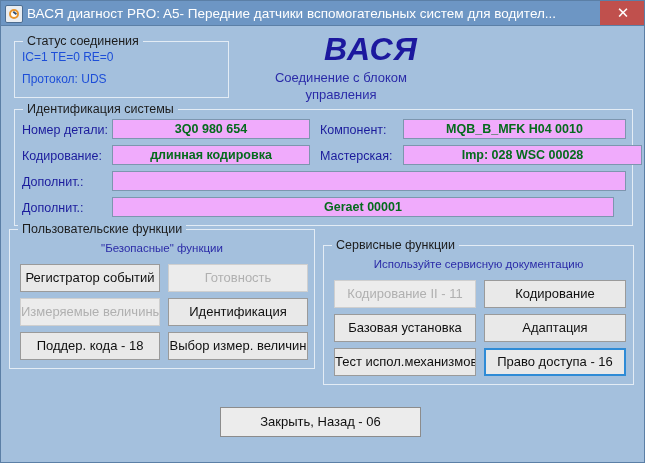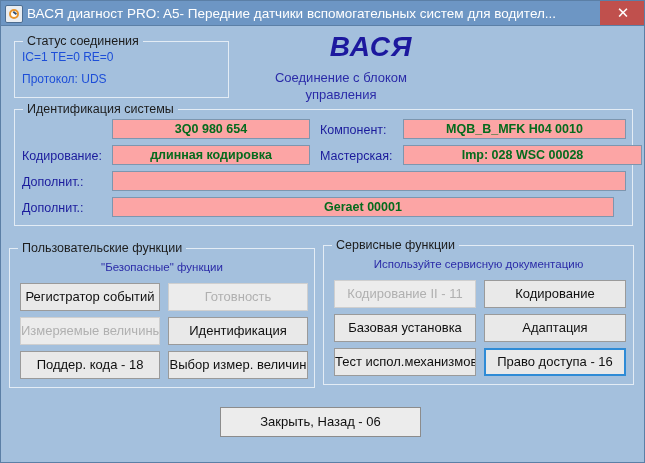--- a/index.html
+++ b/index.html
@@ -113,21 +113,21 @@
   }
   #status-line-1 { top: 8px; }
   #status-line-2 { top: 30px; }
 
   
   .brand {
     position: absolute;
     left: 260px; top: 30px;
     width: 220px;
     text-align: center;
-    font-size: 28px;
+    font-size: 32px;
     font-weight: bold;
     font-style: italic;
     color: #1c189e;
     letter-spacing: 1px;
     font-family: "Liberation Sans", sans-serif;
   }
   .brand-sub {
     position: absolute;
     left: 240px; top: 68px;
     width: 200px;
@@ -143,21 +143,21 @@
     width: 619px; height: 117px;
   }
   .field-label {
     position: absolute;
     font-size: 12.5px;
     color: #1b1b9c;
     white-space: nowrap;
   }
   .field-input {
     position: absolute;
-    background: #fca5a5;
+    background: #f0abfc;
     border: 1px solid #7d96af;
     box-sizing: border-box;
     height: 20px;
     font-size: 12.5px;
     font-weight: bold;
     color: #056b1d;
     text-align: center;
     line-height: 18px;
     white-space: nowrap;
     overflow: hidden;
@@ -175,21 +175,21 @@
   #lbl-workshop  { left: 305px;top: 39px; }
   #inp-workshop  { left: 388px;top: 35px; width: 239px; }
 
   #lbl-extra1    { left: 7px;  top: 65px; }
   #inp-extra1    { left: 97px; top: 61px; width: 514px; }
   #lbl-extra2    { left: 7px;  top: 91px; }
   #inp-extra2    { left: 97px; top: 87px; width: 502px; }
 
   
   #user-group {
-    left: 8px; top: 247px;
+    left: 8px; top: 228px;
     width: 306px; height: 140px;
   }
   #service-group {
     left: 322px; top: 244px;
     width: 311px; height: 140px;
   }
   .gb-subtitle {
     position: absolute;
     top: 12px;
     left: 0;
@@ -266,20 +266,21 @@
     <div class="status-line" id="status-line-1">IC=1  TE=0   RE=0</div>
     <div class="status-line" id="status-line-2">Протокол: UDS</div>
   </div>
 
   <div class="brand">ВАСЯ</div>
   <div class="brand-sub">Соединение с блоком управления</div>
 
   <div class="groupbox" id="ident-group">
     <div class="gb-title">Идентификация системы</div>
 
+    <div class="field-label" id="lbl-partnum">Номер детали:</div>
     <div class="field-input" id="inp-partnum">3Q0 980 654</div>
 
     <div class="field-label" id="lbl-component">Компонент:</div>
     <div class="field-input" id="inp-component">MQB_B_MFK      H04 0010</div>
 
     <div class="field-label" id="lbl-coding">Кодирование:</div>
     <div class="field-input" id="inp-coding">длинная кодировка</div>
 
     <div class="field-label" id="lbl-workshop">Мастерская:</div>
     <div class="field-input" id="inp-workshop">Imp: 028    WSC 00028</div>

